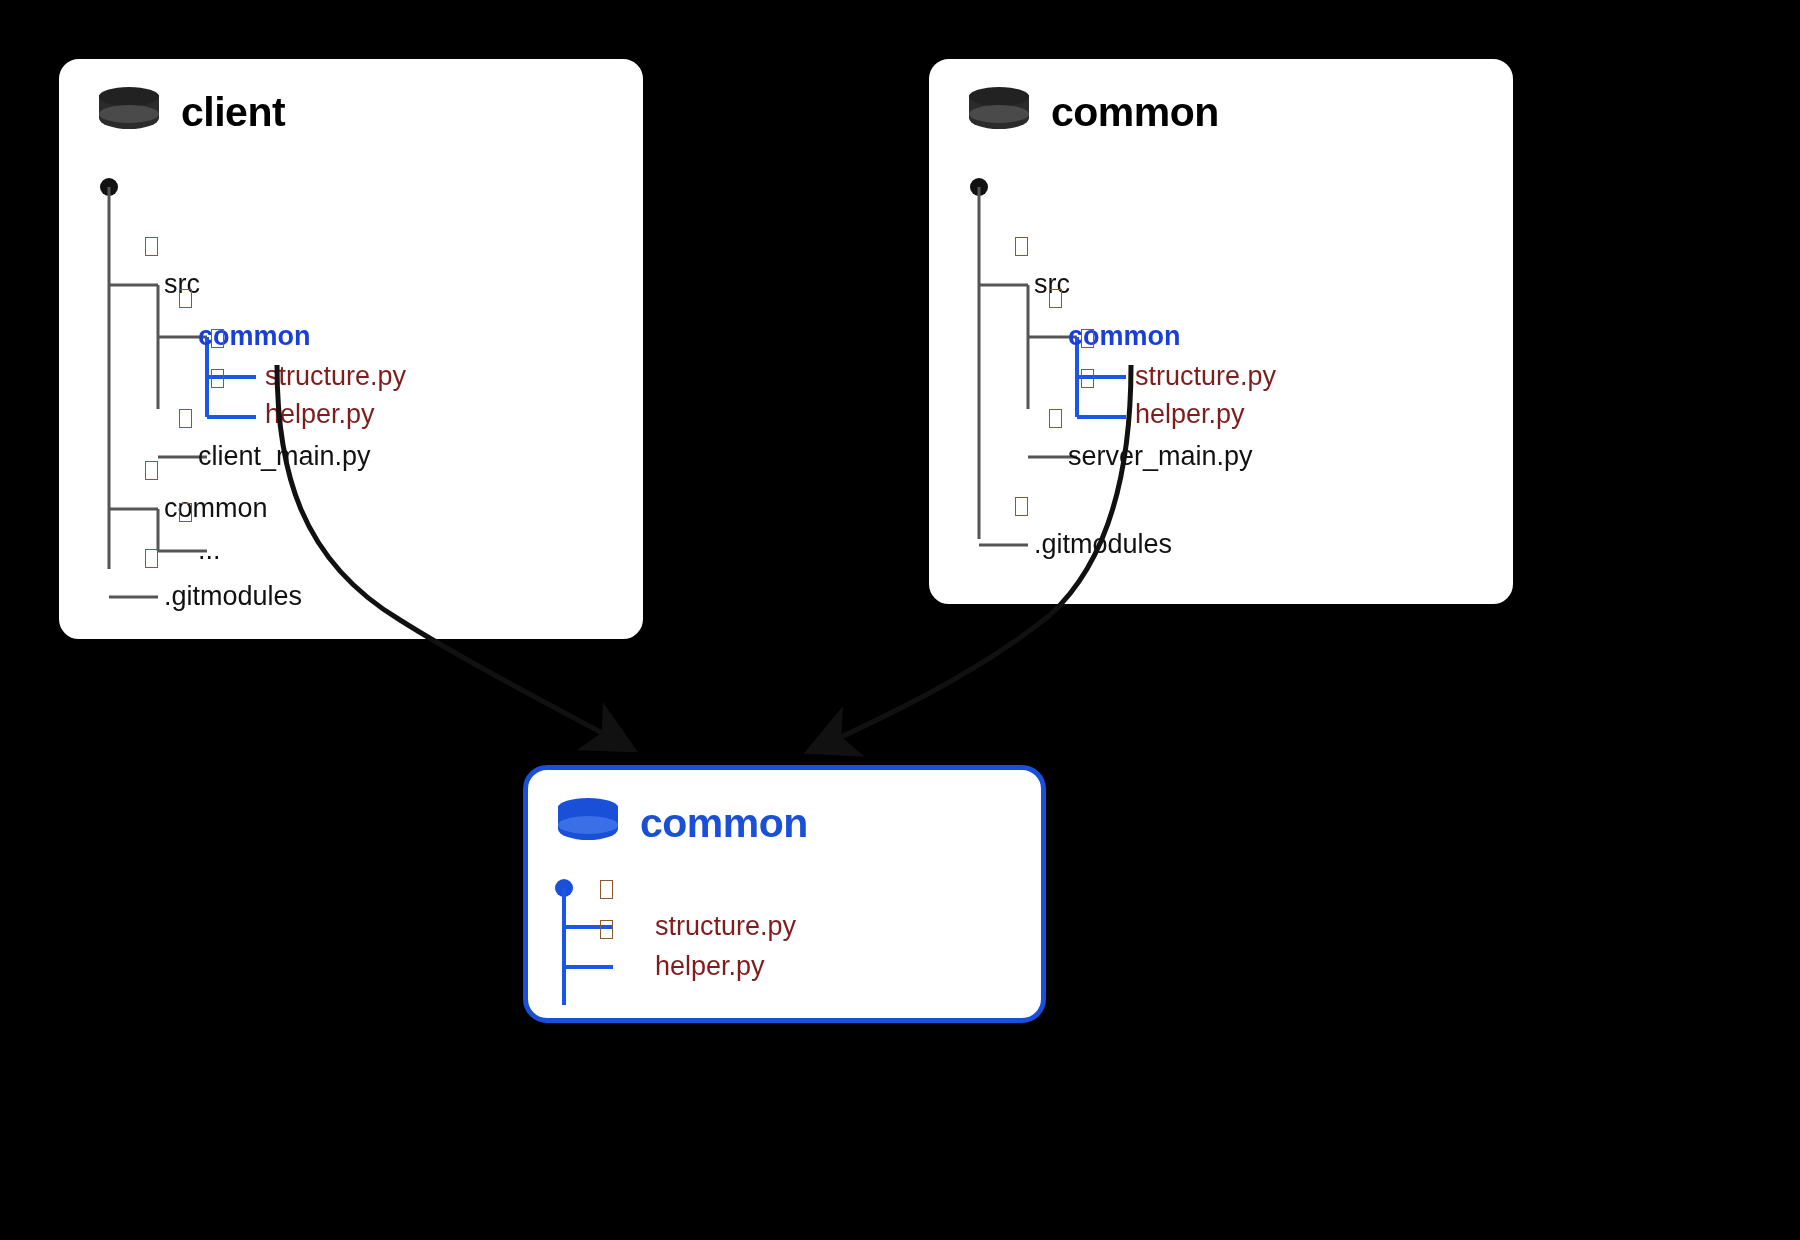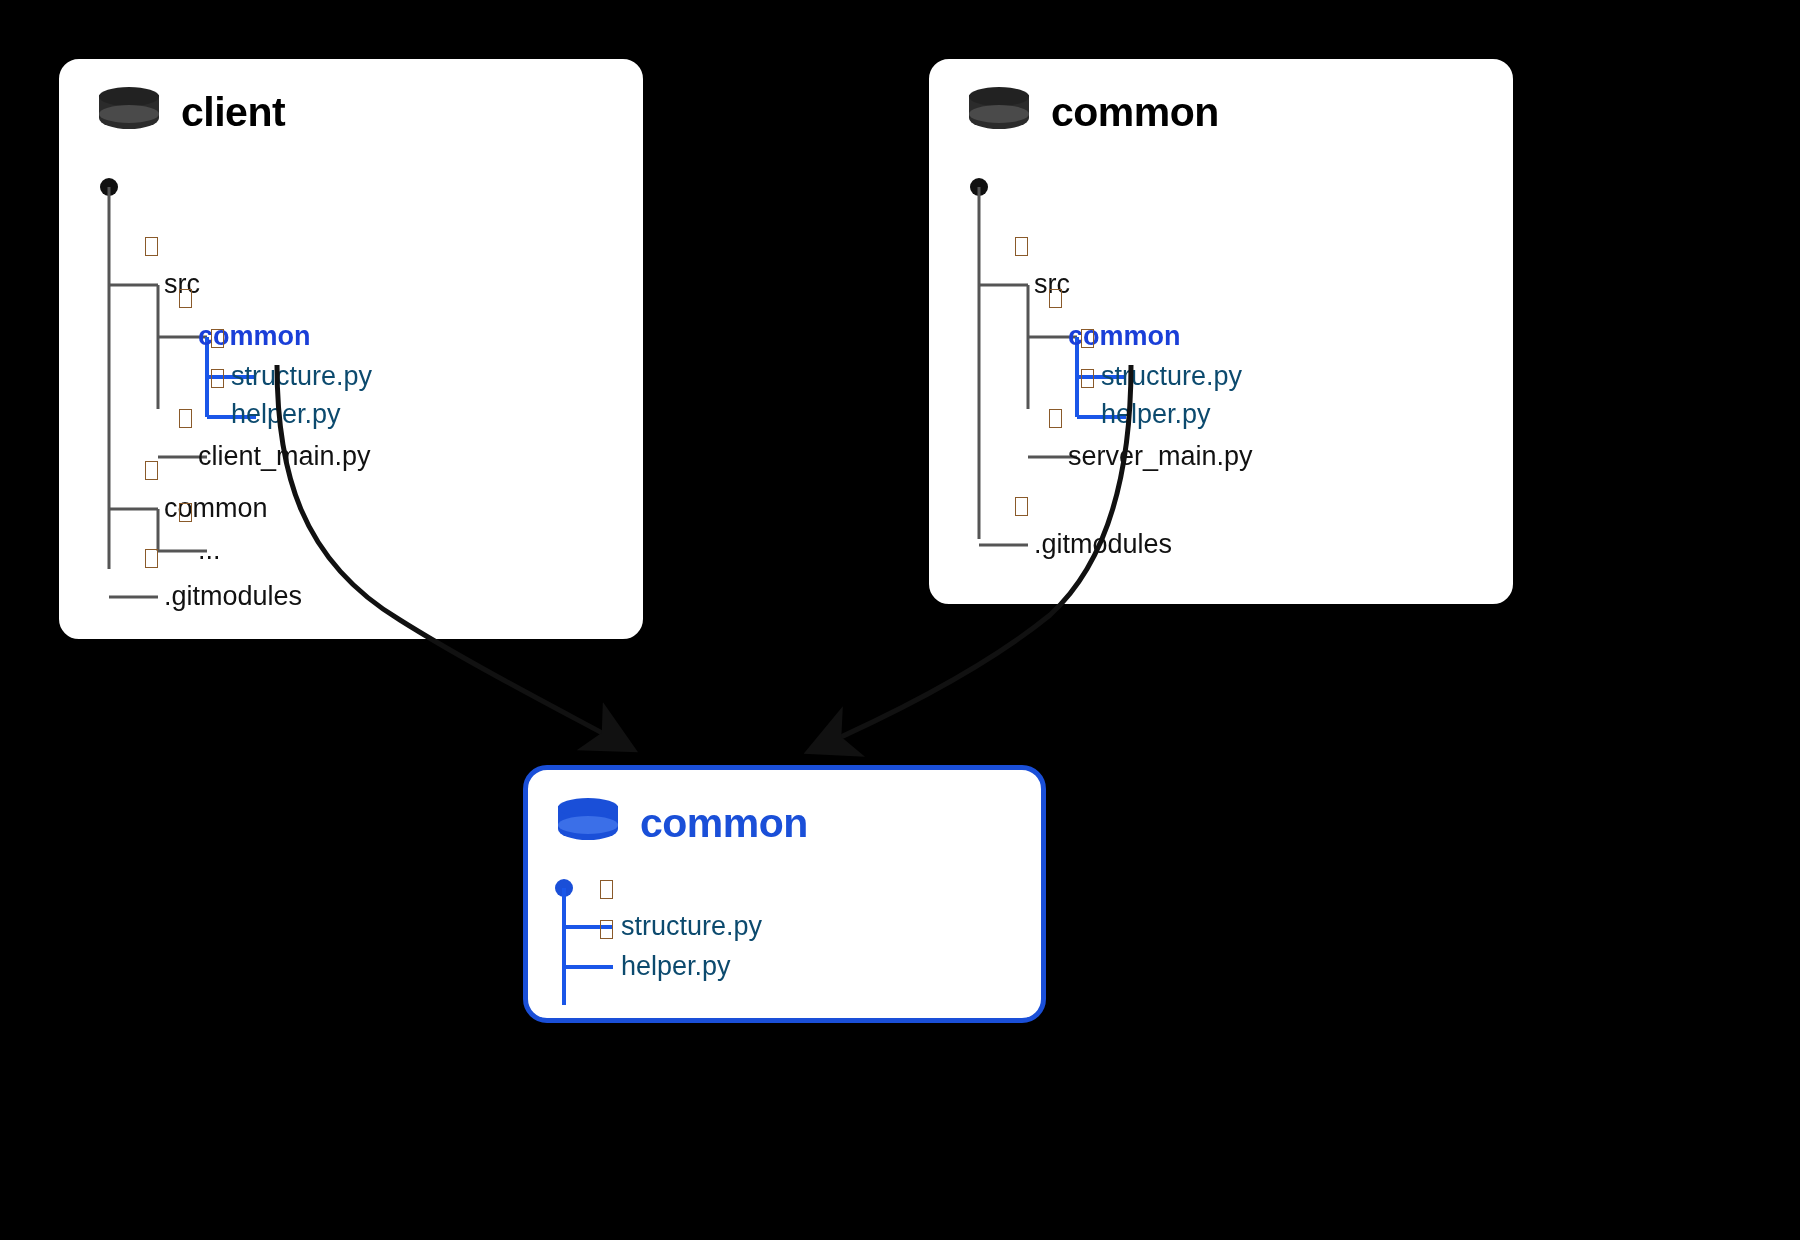--- a/index.html
+++ b/index.html
@@ -111,21 +111,21 @@
     vertical-align: middle;
     background: transparent;
   }
   .tlabel {
     position: absolute;
     white-space: nowrap;
     line-height: 1;
     font-size: 27px;
   }
   .tlabel.plain  { color: #111111; }
-  .tlabel.accent { color: #0c4a6e; }
+  .tlabel.accent { color: #7f1d1d; margin-left: 34px; }
   .tlabel.accent-b { color: #1a3fd8; font-weight: bold; }
 
   
   #arrows {
     position: absolute;
     left: 0; top: 0;
     width: 1800px; height: 1240px;
     pointer-events: none;
   }
 </style>

